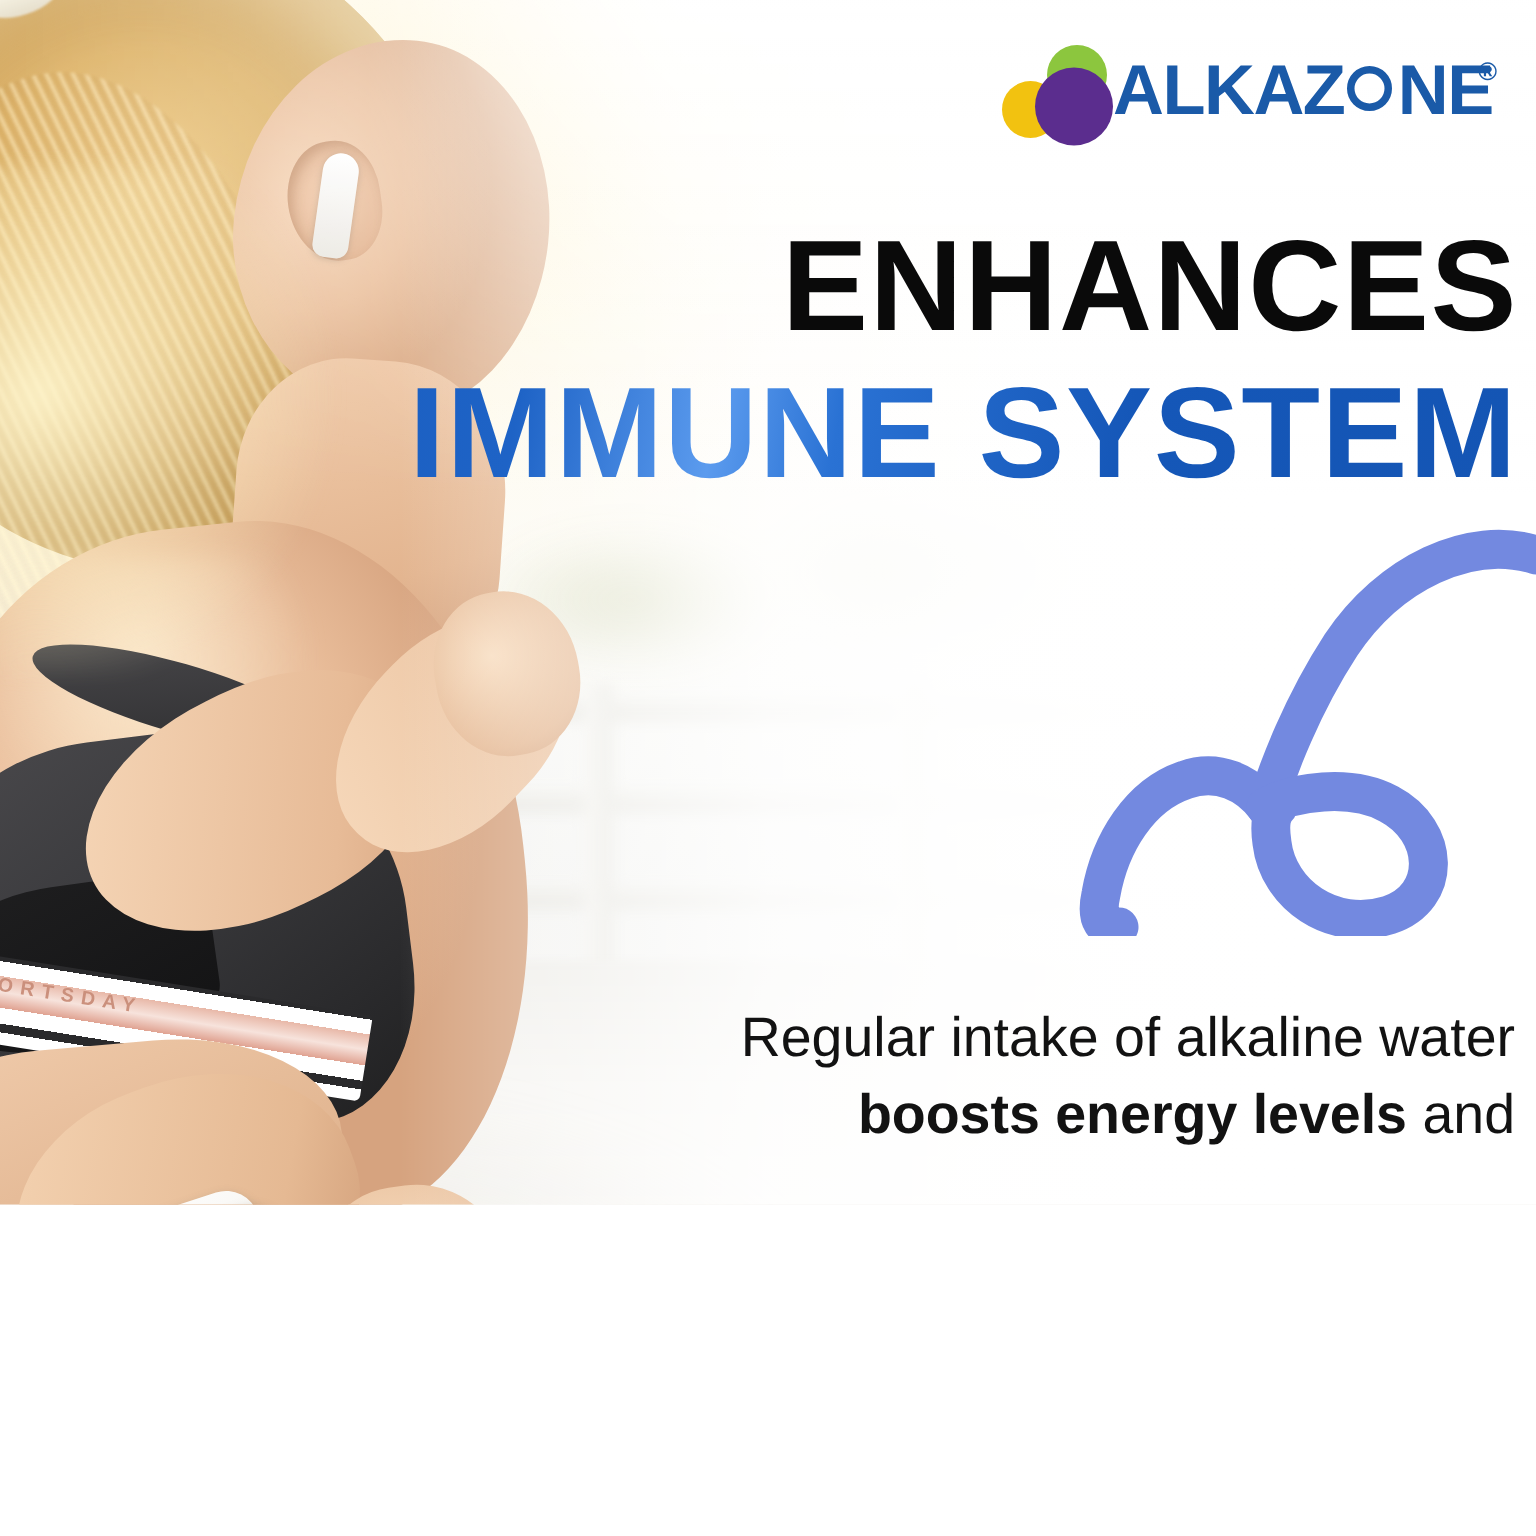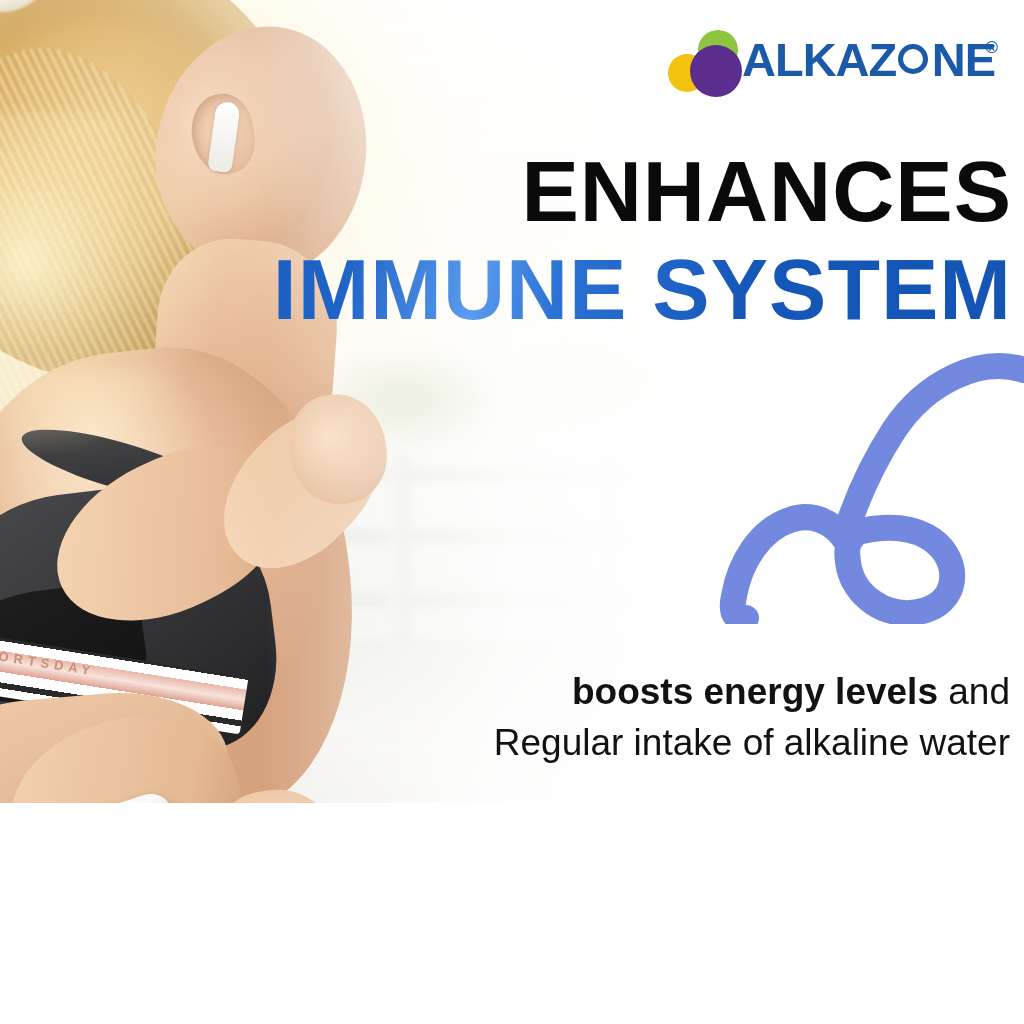--- a/index.html
+++ b/index.html
@@ -364,24 +364,24 @@
       <path d="M132 186
                C 150 176, 188 170, 214 184
                C 248 202, 250 246, 214 258
                C 176 270, 140 244, 136 210
                C 134 196, 136 190, 140 186" stroke="#7389E0" stroke-width="26" stroke-linecap="round" fill="none"></path>
     </svg>
   </div>
 
   <div class="body-copy">
     <div>
+      <span>Regular intake of alkaline water</span>
+    </div>
+    <div>
       <b>boosts energy levels</b><span> and</span>
-    </div>
-    <div>
-      <span>Regular intake of alkaline water</span>
     </div>
   </div>
 
   <div class="green-diamond"></div>
   <div class="dots">
     <div class="dot d1"></div>
     <div class="dot d2"></div>
   </div>
 
 </div>

